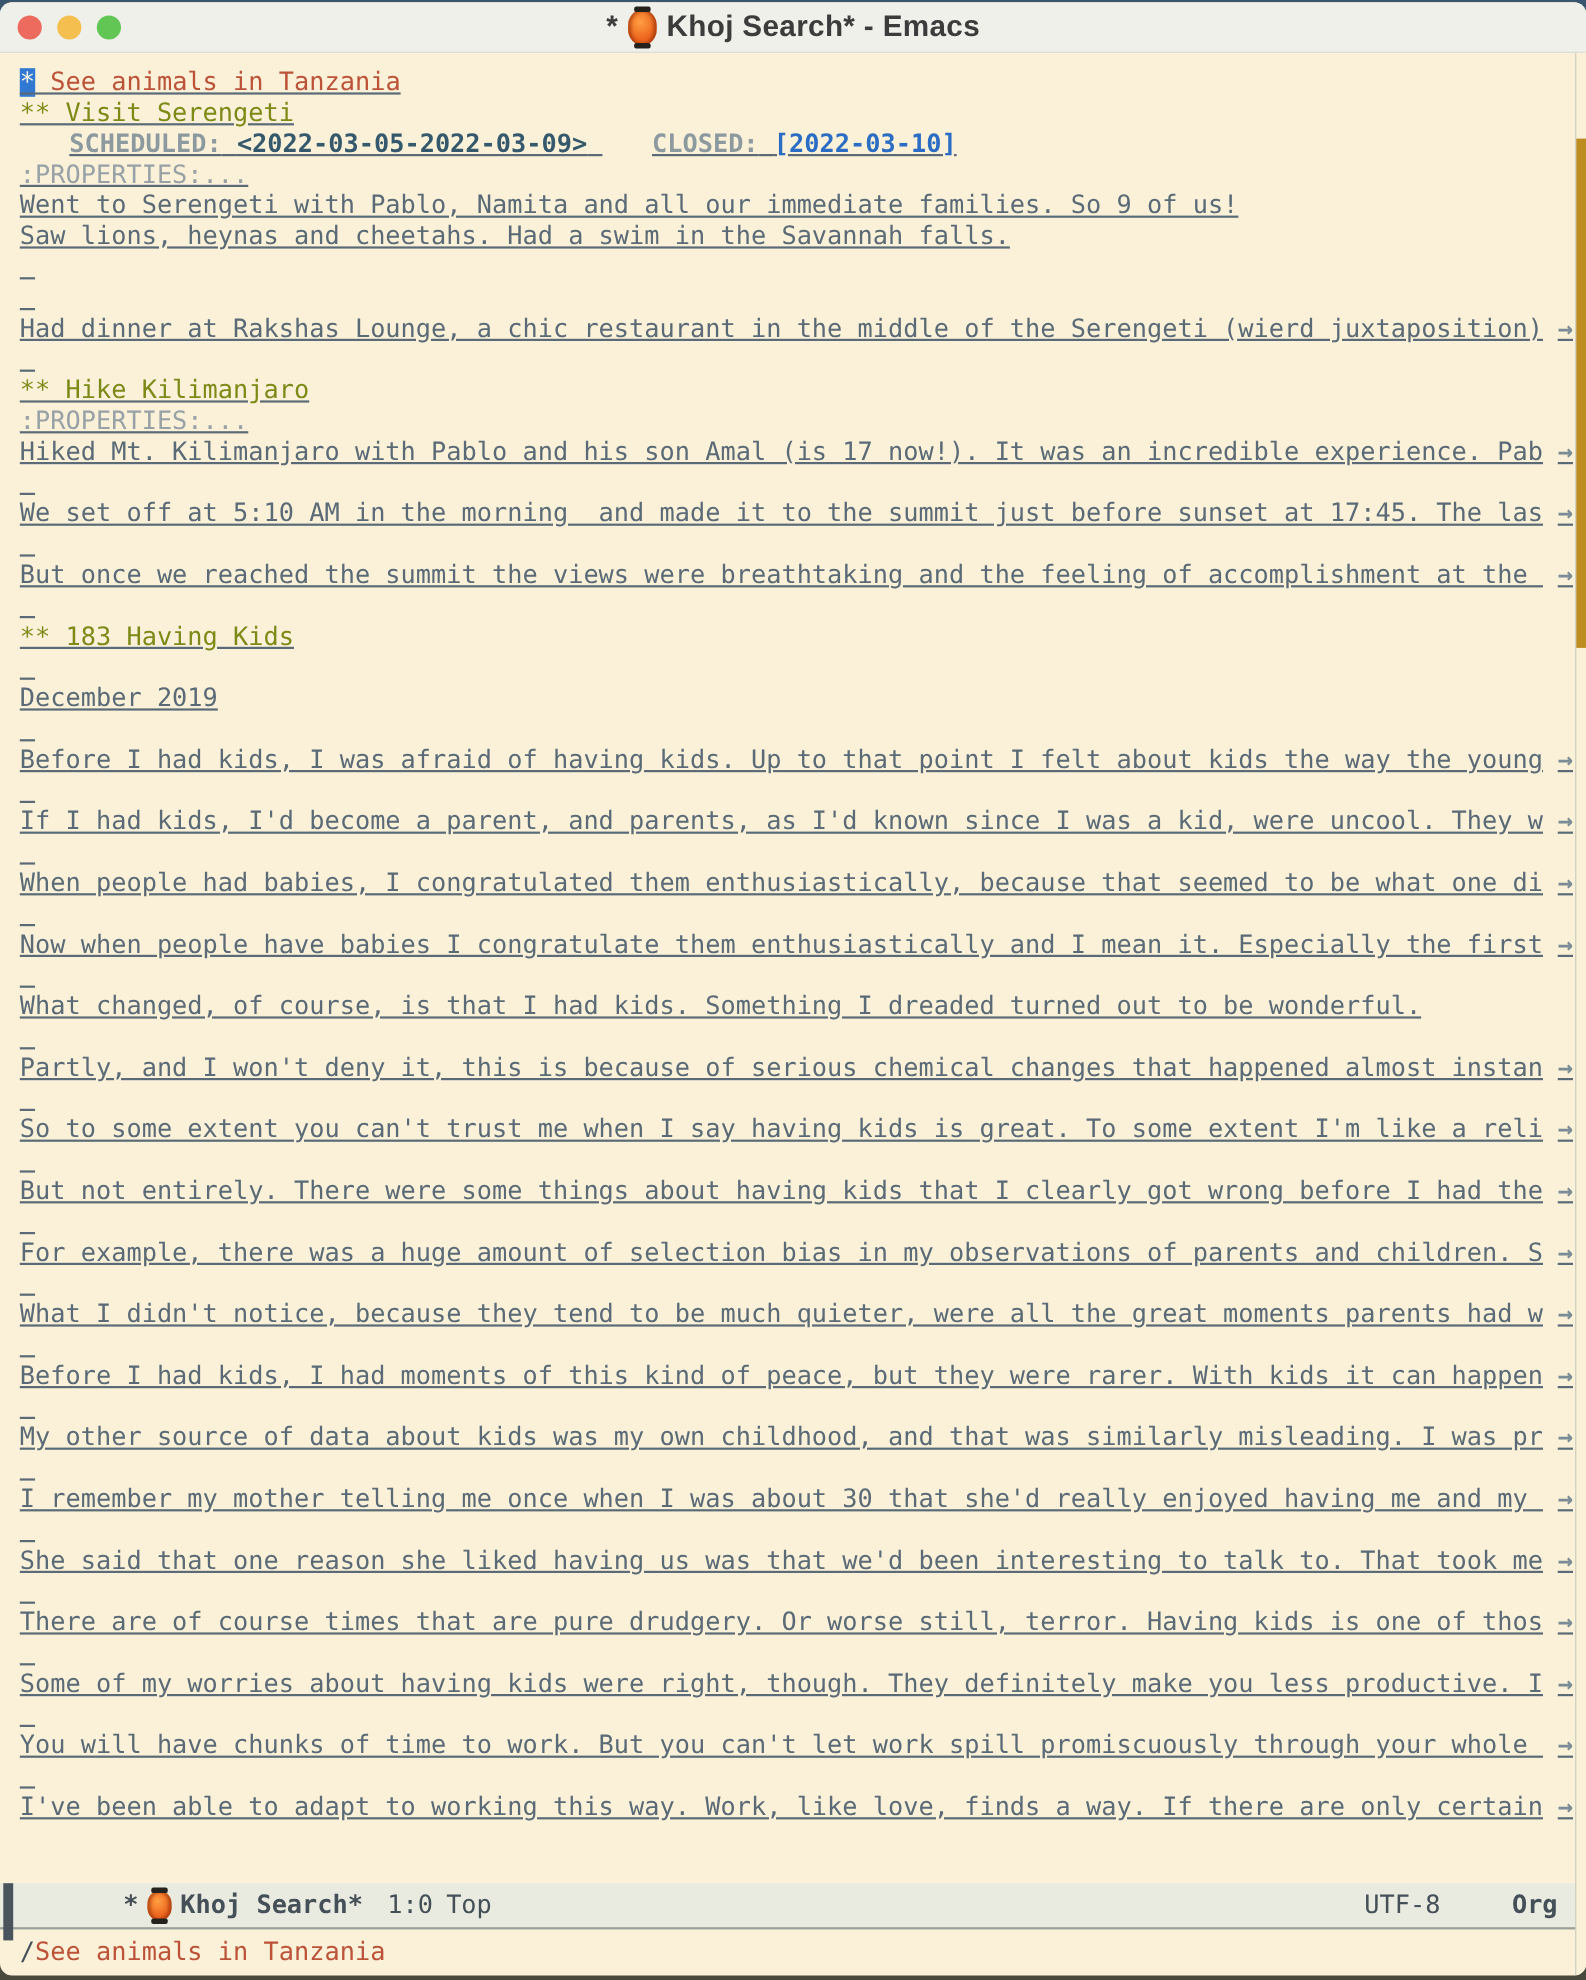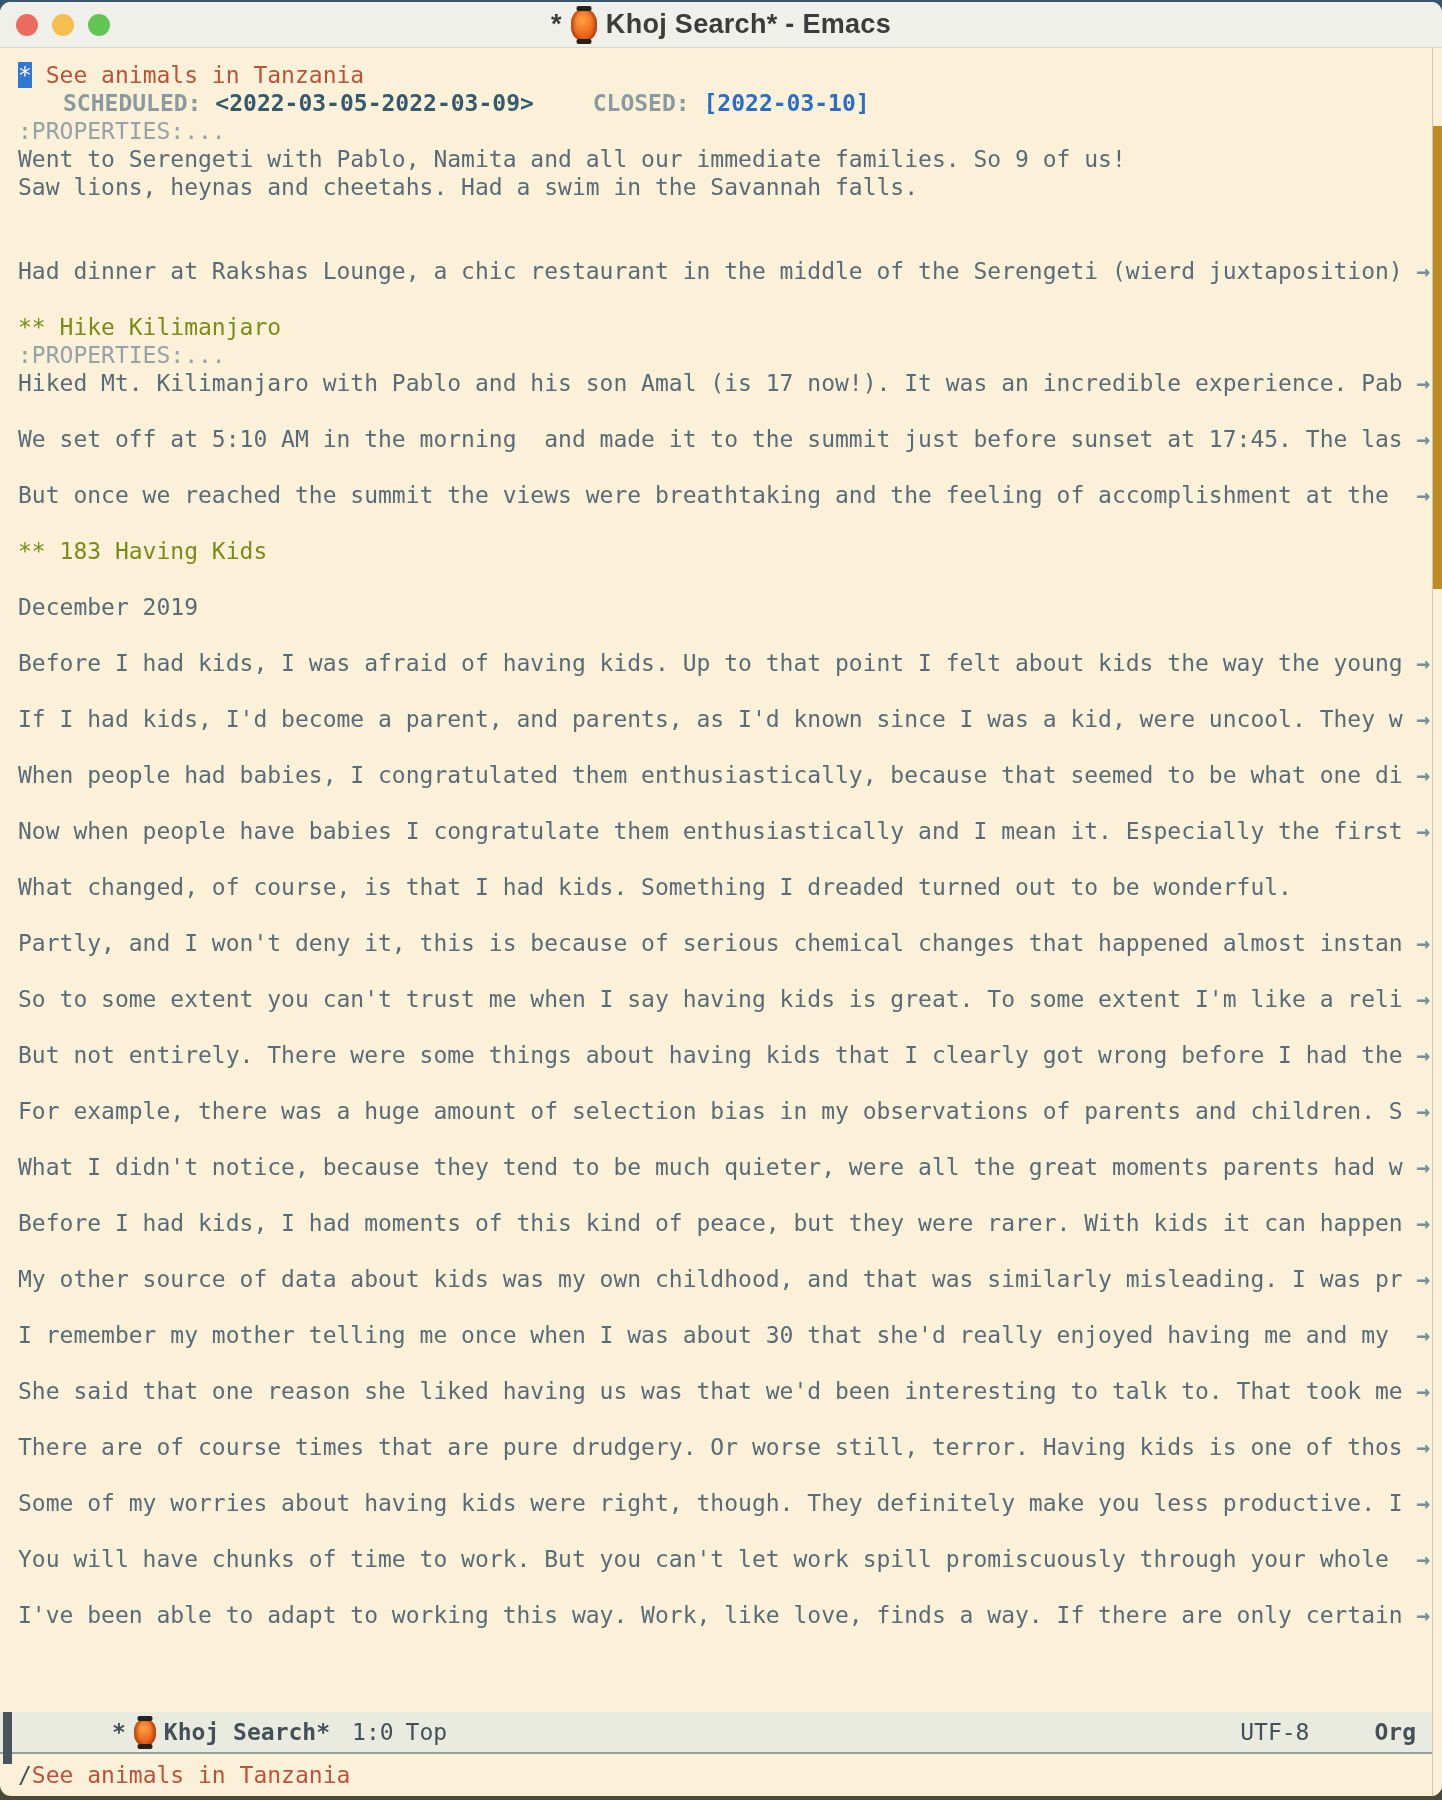--- a/index.html
+++ b/index.html
@@ -47,21 +47,21 @@
   .lantern::before,.lantern::after{content:"";position:absolute;left:50%;transform:translateX(-50%);
     width:15px;height:5px;background:#25211C;border-radius:2px;}
   .lantern::before{top:-3px;}
   .lantern::after{bottom:-3px;}
   .lantern.small{width:22px;height:27px;}
   
   .buffer{
     flex:0 0 1664px;height:1664px;box-sizing:border-box;
     padding:13px 12px 0 18px;position:relative;
     font-family:"DejaVu Sans Mono","Liberation Mono",monospace;
-    font-size:23px;line-height:28px;color:var(--fg);
+    font-size:23px;line-height:28px;color:var(--fg);text-decoration:underline;
   }
   .line{display:flex;height:28px;white-space:pre;}
   .line-content{white-space:pre;}
   .trunc{margin-left:auto;color:var(--arrow);font-weight:bold;}
   .h1 .line-content{color:var(--h1);}
   .h2 .line-content{color:var(--h2);}
   .meta .line-content{color:var(--meta);text-align:center;}
   .body .line-content{color:var(--fg);}
   .seg-kw{color:var(--kw);font-weight:bold;margin-left:45px;}
   .seg-teal{color:var(--teal);font-weight:bold;}
@@ -109,20 +109,21 @@
     <div class="title">
       <span>*</span>
       <span class="lantern"></span>
       <span>Khoj Search* - Emacs</span>
     </div>
   </div>
 
   <div class="buffer">
     <div id="buffer-lines">
         <div class="line h1"><span class="line-content"><span class="cursor">*</span><span> See animals in Tanzania</span></span></div>
+        <div class="line h2"><span class="line-content"><span>** Visit Serengeti</span></span></div>
         <div class="line plan"><span class="line-content"><span class="seg-kw">SCHEDULED:</span><span class="seg-body"> </span><span class="seg-teal">&lt;2022-03-05-2022-03-09&gt;</span><span class="seg-body"> </span><span class="seg-kw">CLOSED:</span><span class="seg-body"> </span><span class="seg-blue">[2022-03-10]</span></span></div>
         <div class="line meta"><span class="line-content"><span>:PROPERTIES:...</span></span></div>
         <div class="line body"><span class="line-content"><span>Went to Serengeti with Pablo, Namita and all our immediate families. So 9 of us!</span></span></div>
         <div class="line body"><span class="line-content"><span>Saw lions, heynas and cheetahs. Had a swim in the Savannah falls.</span></span></div>
         <div class="line blank"><span class="line-content"> </span></div>
         <div class="line blank"><span class="line-content"> </span></div>
         <div class="line body"><span class="line-content"><span>Had dinner at Rakshas Lounge, a chic restaurant in the middle of the Serengeti (wierd juxtaposition)</span></span><span class="trunc">→</span></div>
         <div class="line blank"><span class="line-content"> </span></div>
         <div class="line h2"><span class="line-content"><span>** Hike Kilimanjaro</span></span></div>
         <div class="line meta"><span class="line-content"><span>:PROPERTIES:...</span></span></div>

